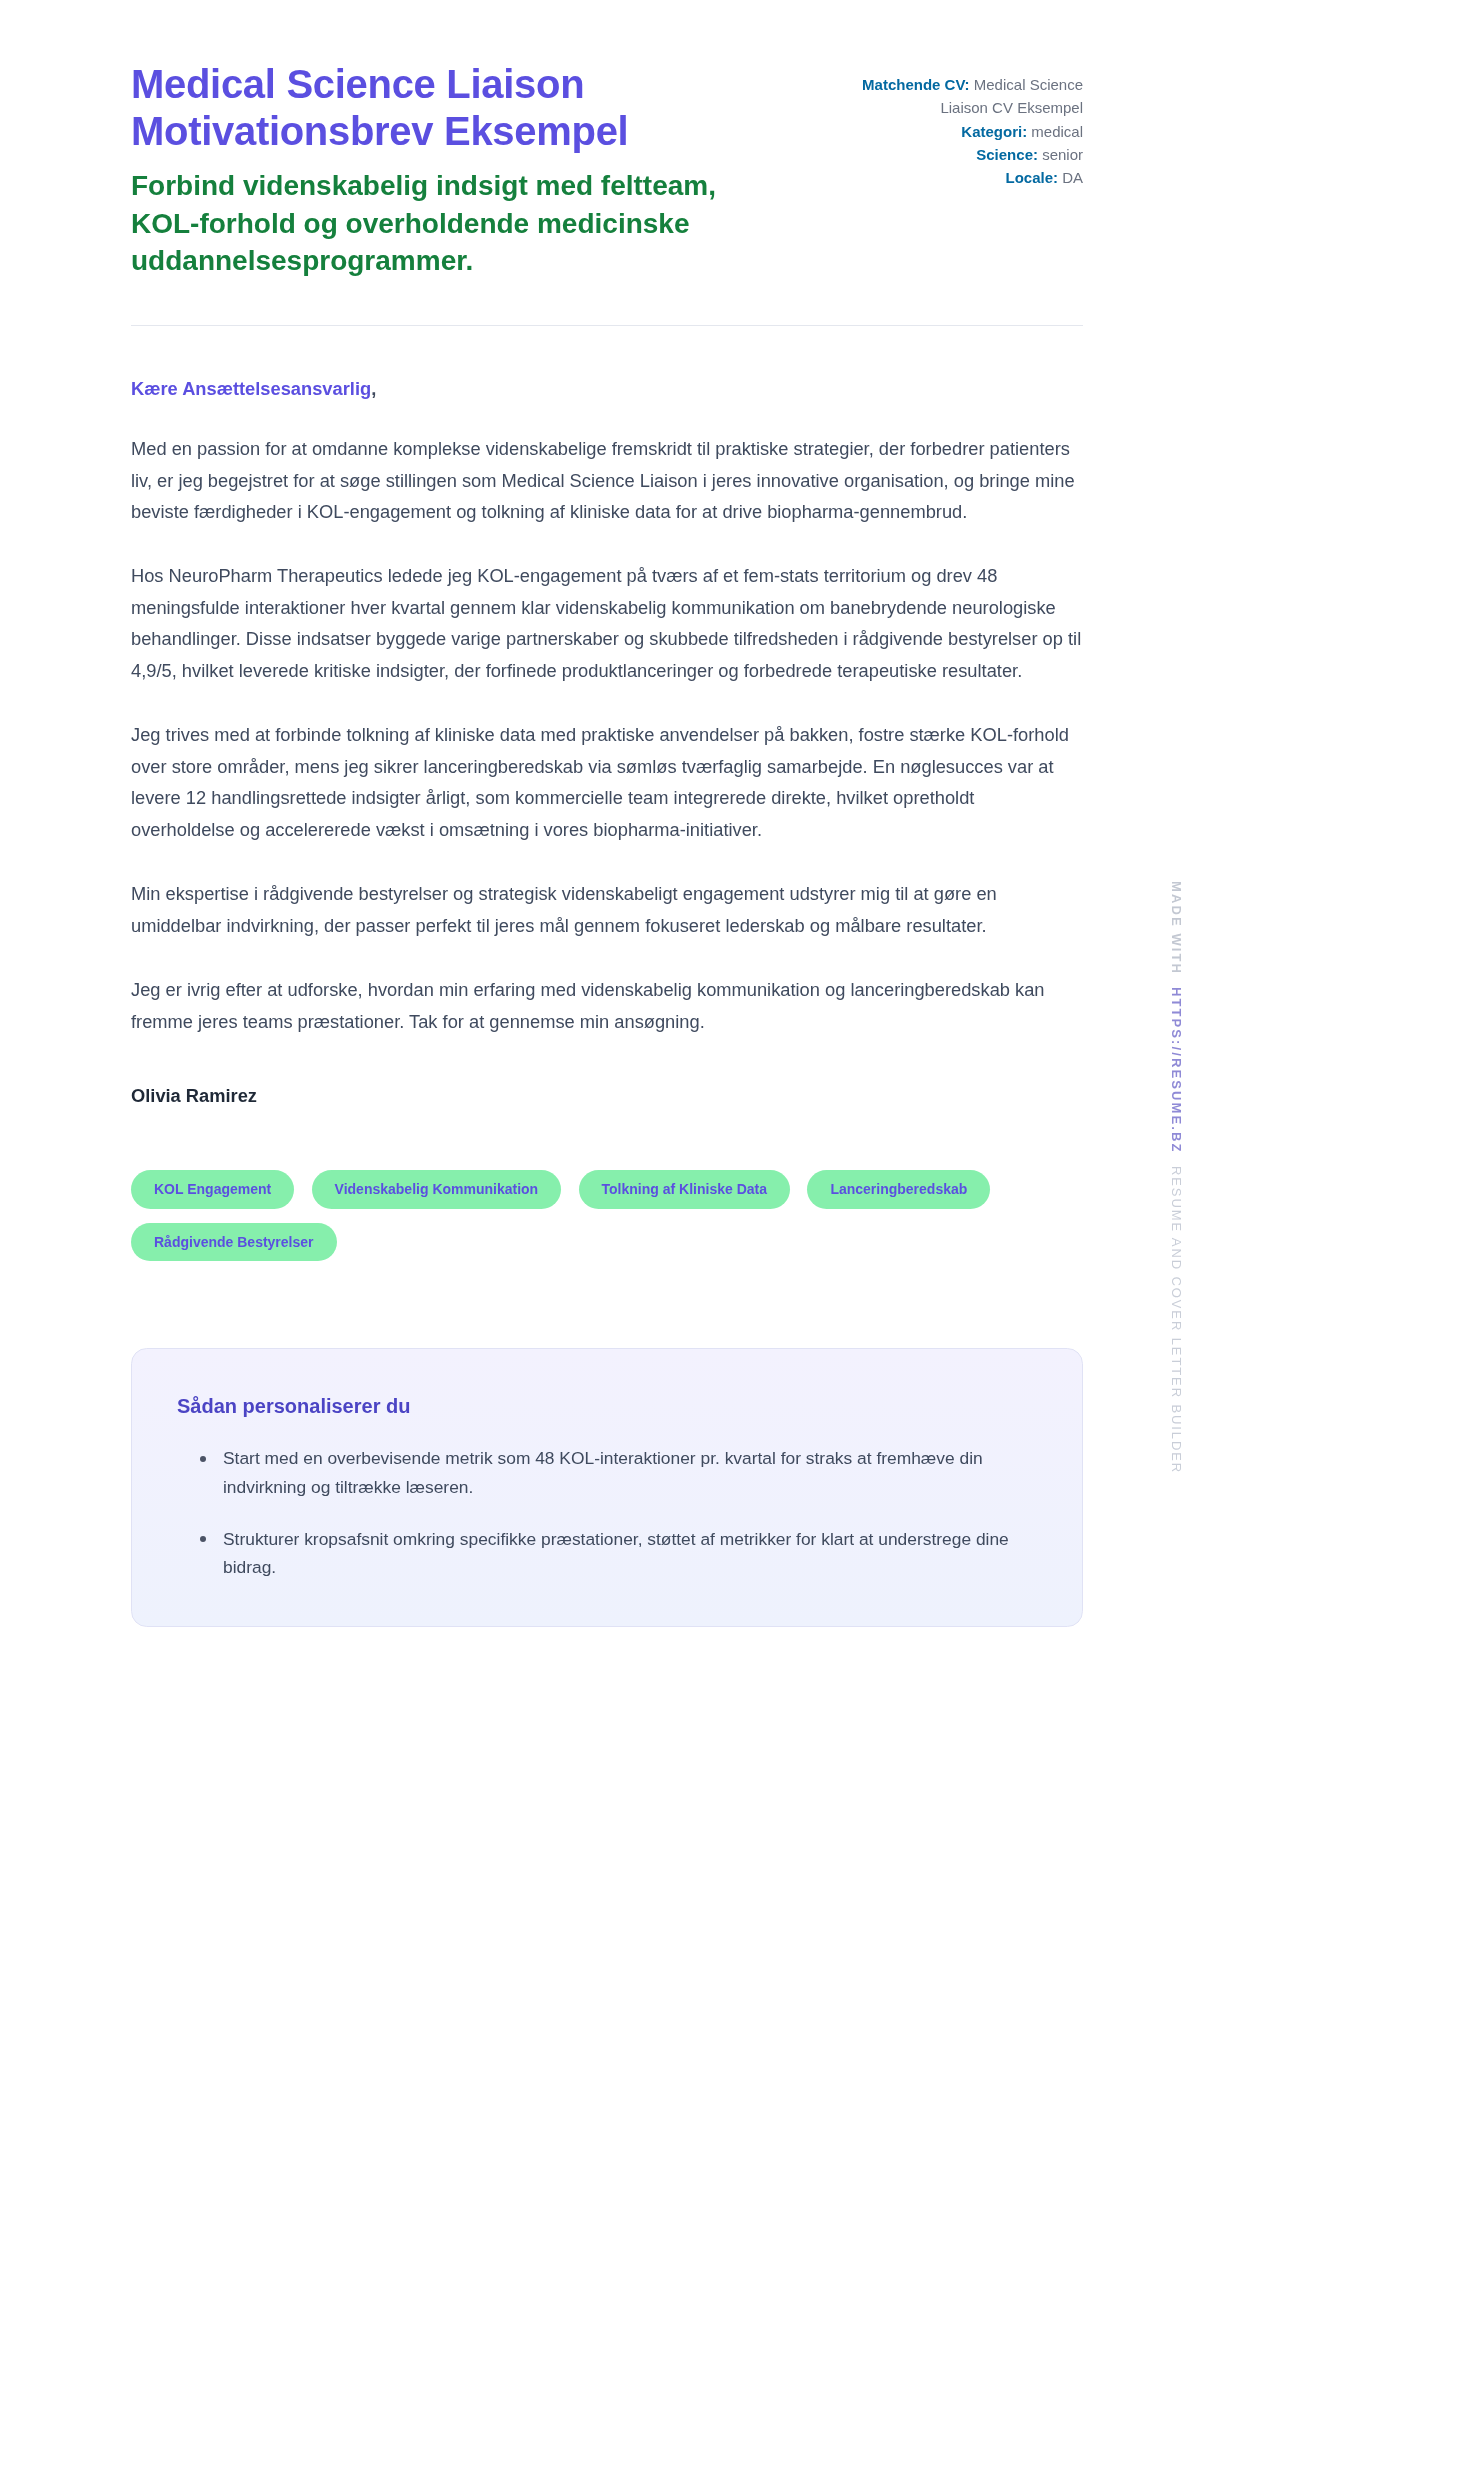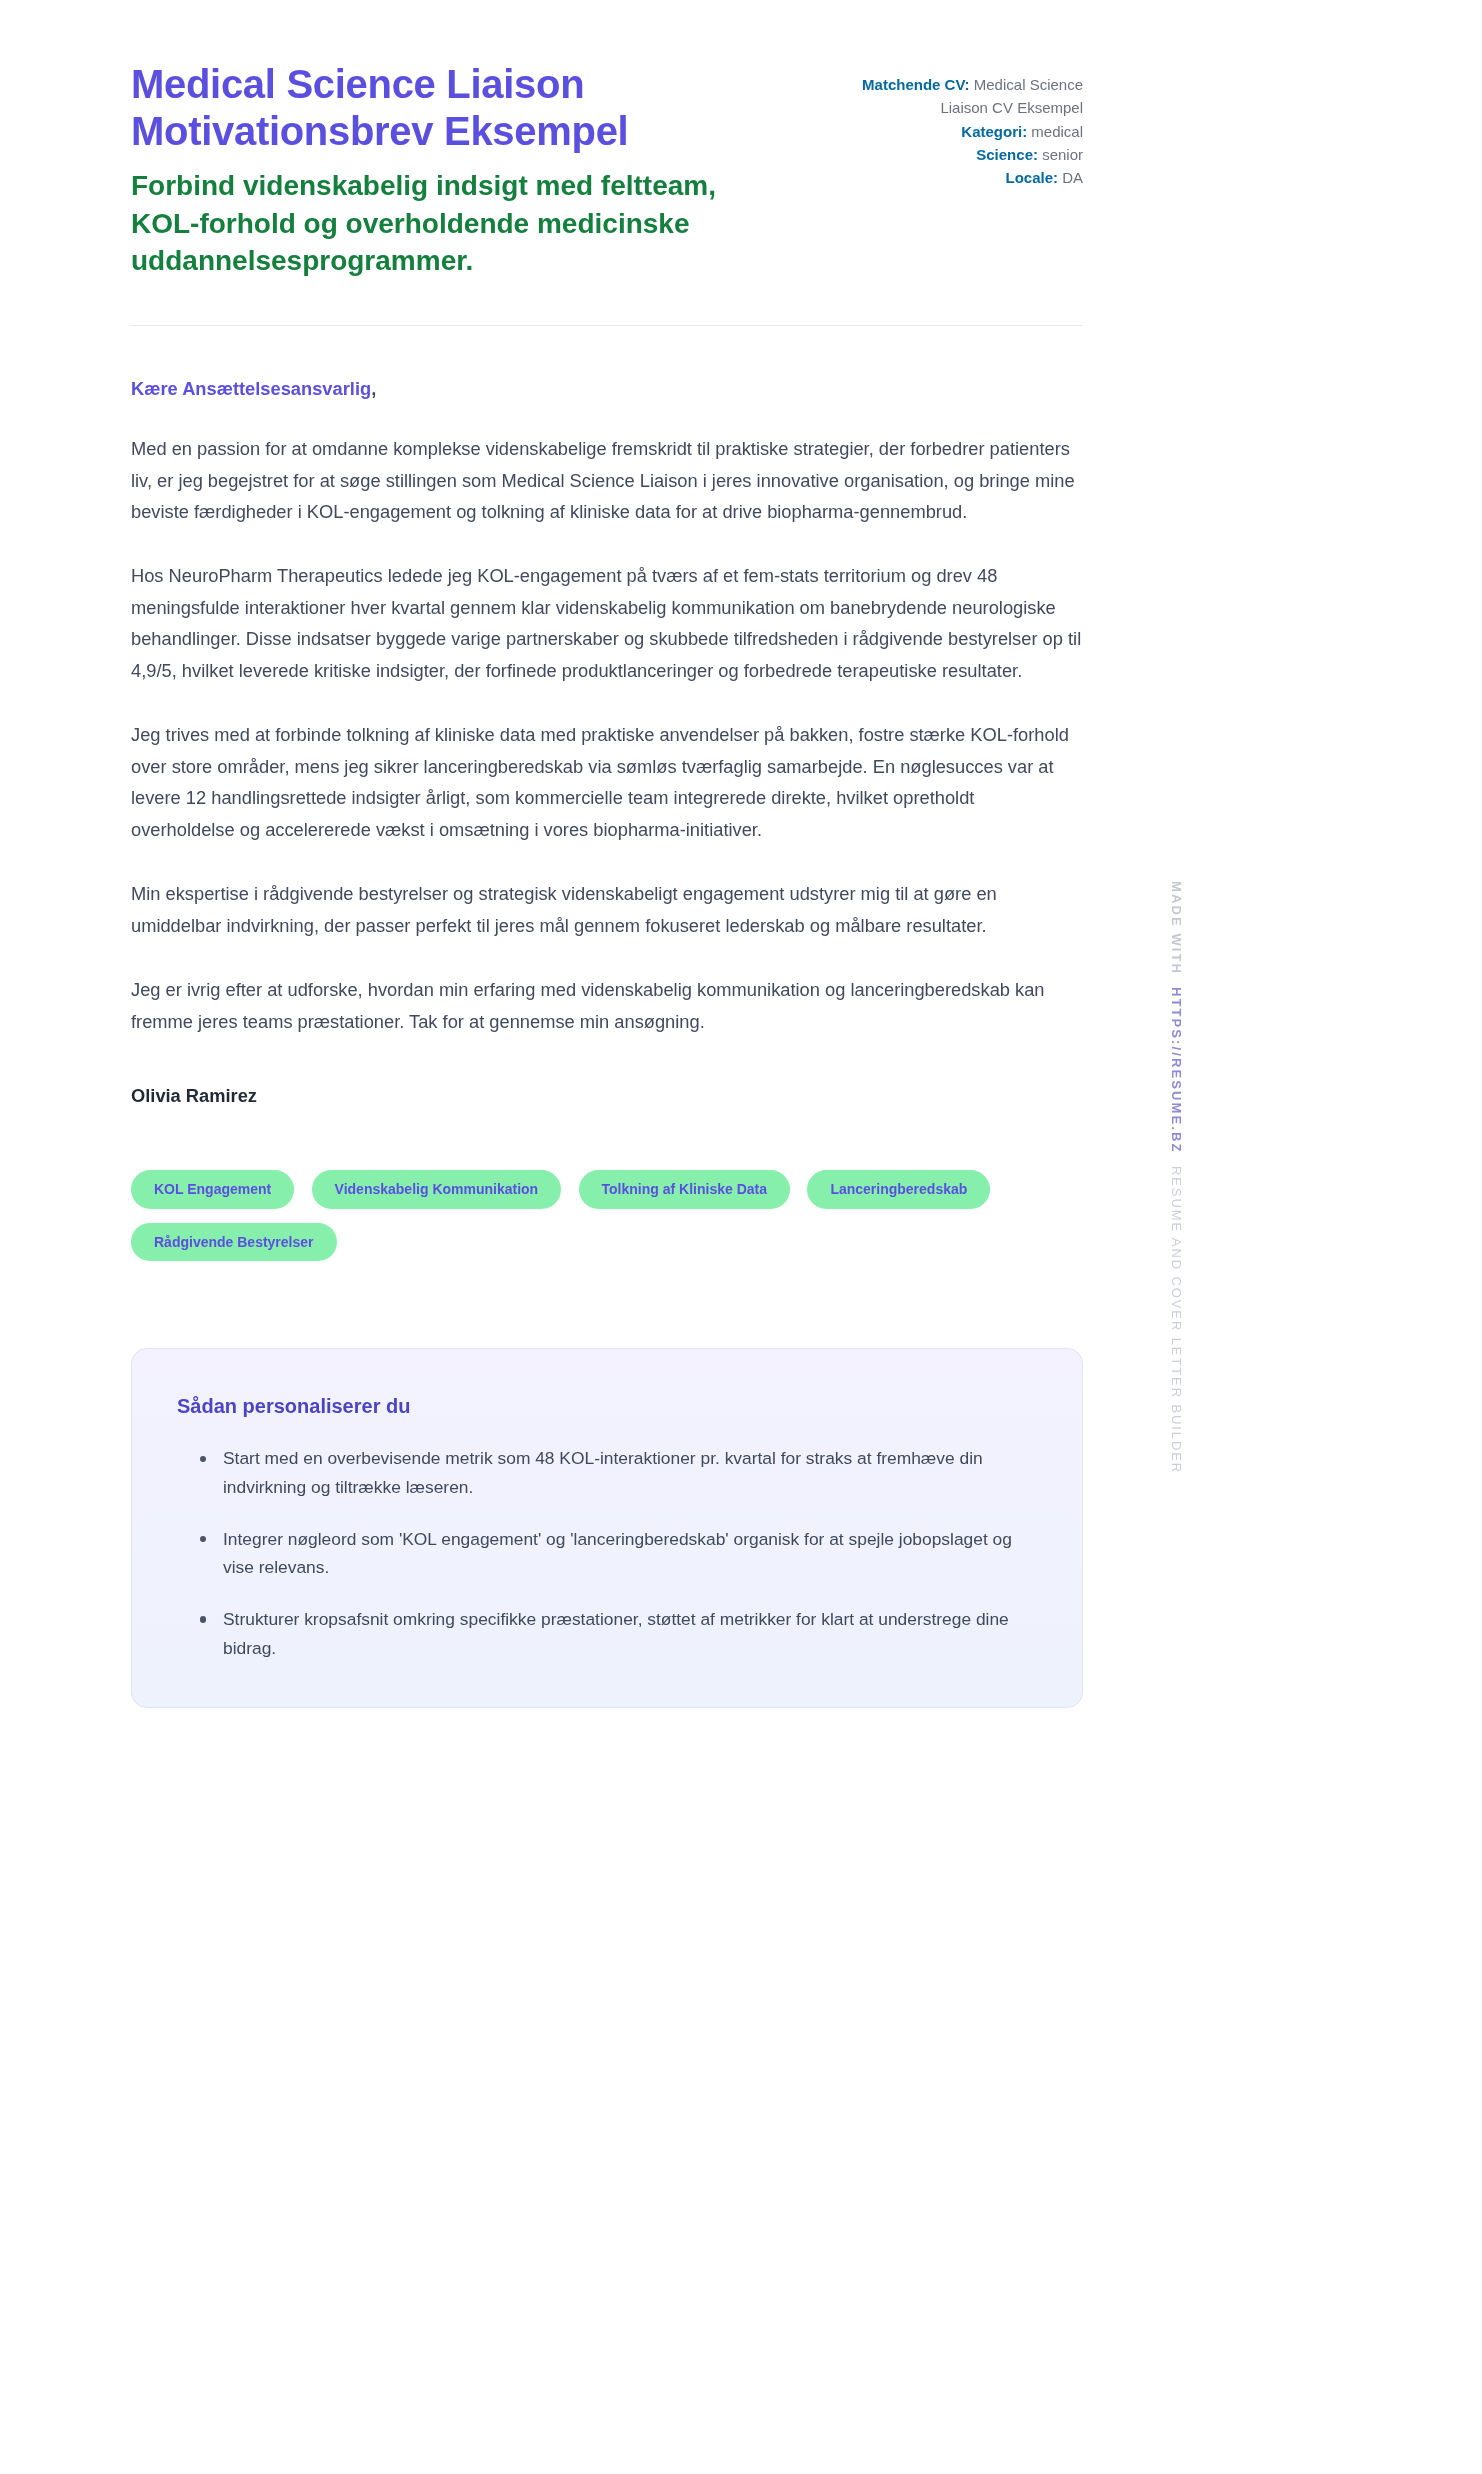--- a/index.html
+++ b/index.html
@@ -230,21 +230,20 @@
     <span class="tag">Videnskabelig Kommunikation</span>
     <span class="tag">Tolkning af Kliniske Data</span>
     <span class="tag">Lanceringberedskab</span>
     <span class="tag">Rådgivende Bestyrelser</span>
   </div>
 
   <div class="tips">
     <h2 class="tips-title">Sådan personaliserer du</h2>
     <ul class="tips-list">
       <li>Start med en overbevisende metrik som 48 KOL-interaktioner pr. kvartal for straks at fremhæve din indvirkning og tiltrække læseren.</li>
-      <li>Integrer nøgleord som 'KOL engagement' og 'lanceringberedskab' organisk for at spejle jobopslaget og vise relevans.</li>
       <li>Strukturer kropsafsnit omkring specifikke præstationer, støttet af metrikker for klart at understrege dine bidrag.</li>
     </ul>
   </div>
 
   <div class="side-brand">
     <span class="brand-made">MADE WITH</span>
     <span class="brand-link">HTTPS://RESUME.BZ</span>
     <span class="brand-tail">RESUME AND COVER LETTER BUILDER</span>
   </div>
 

